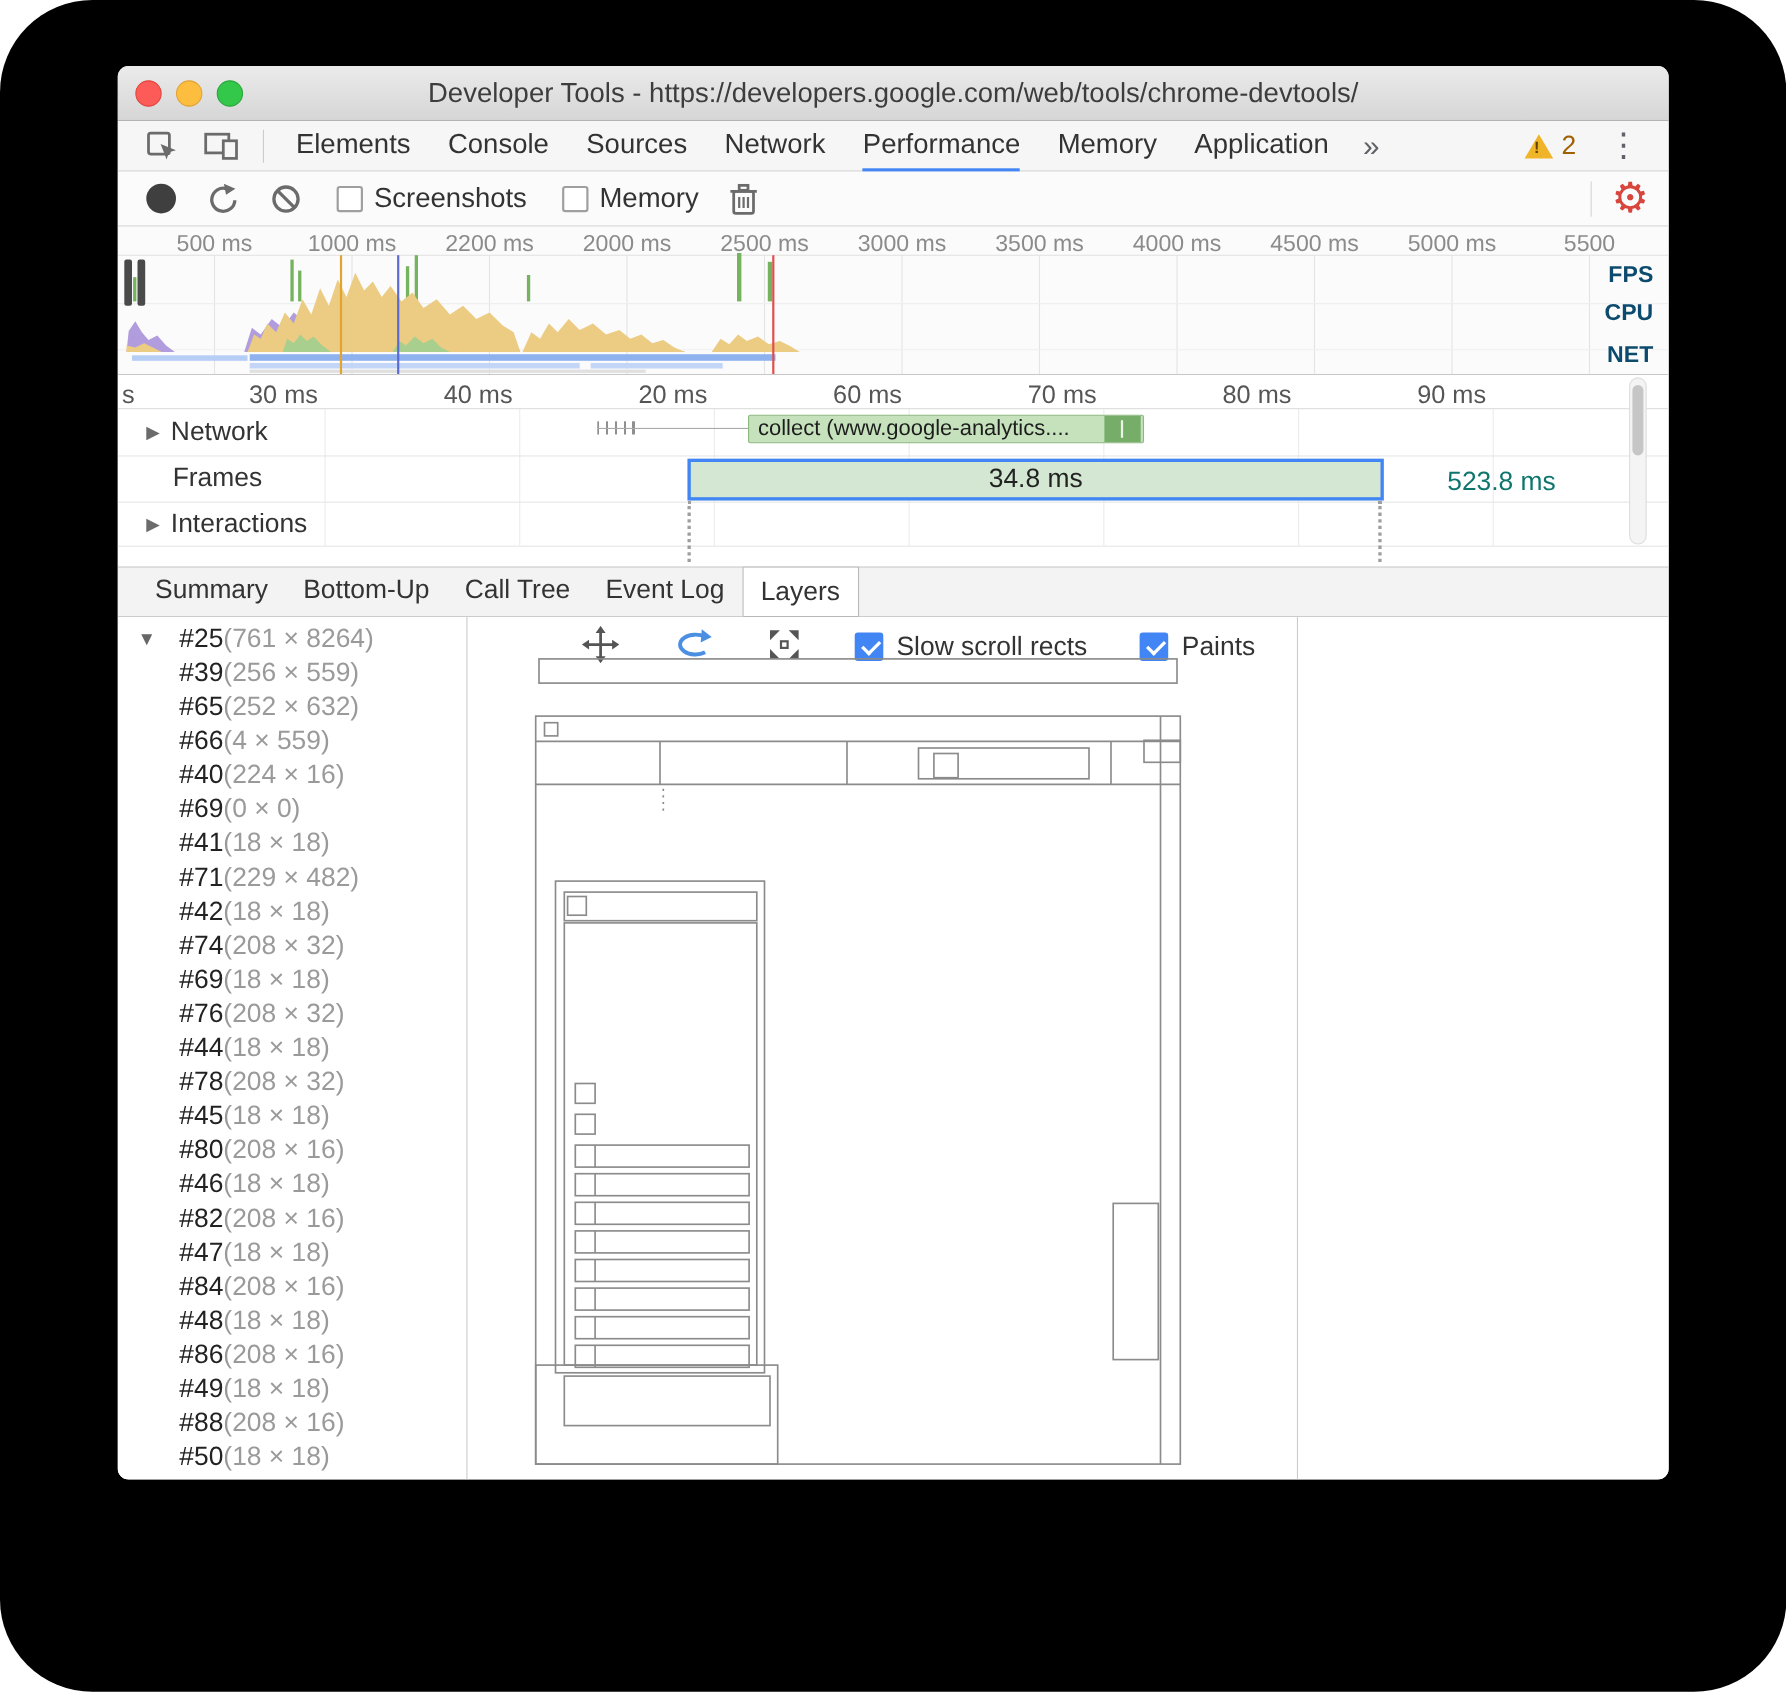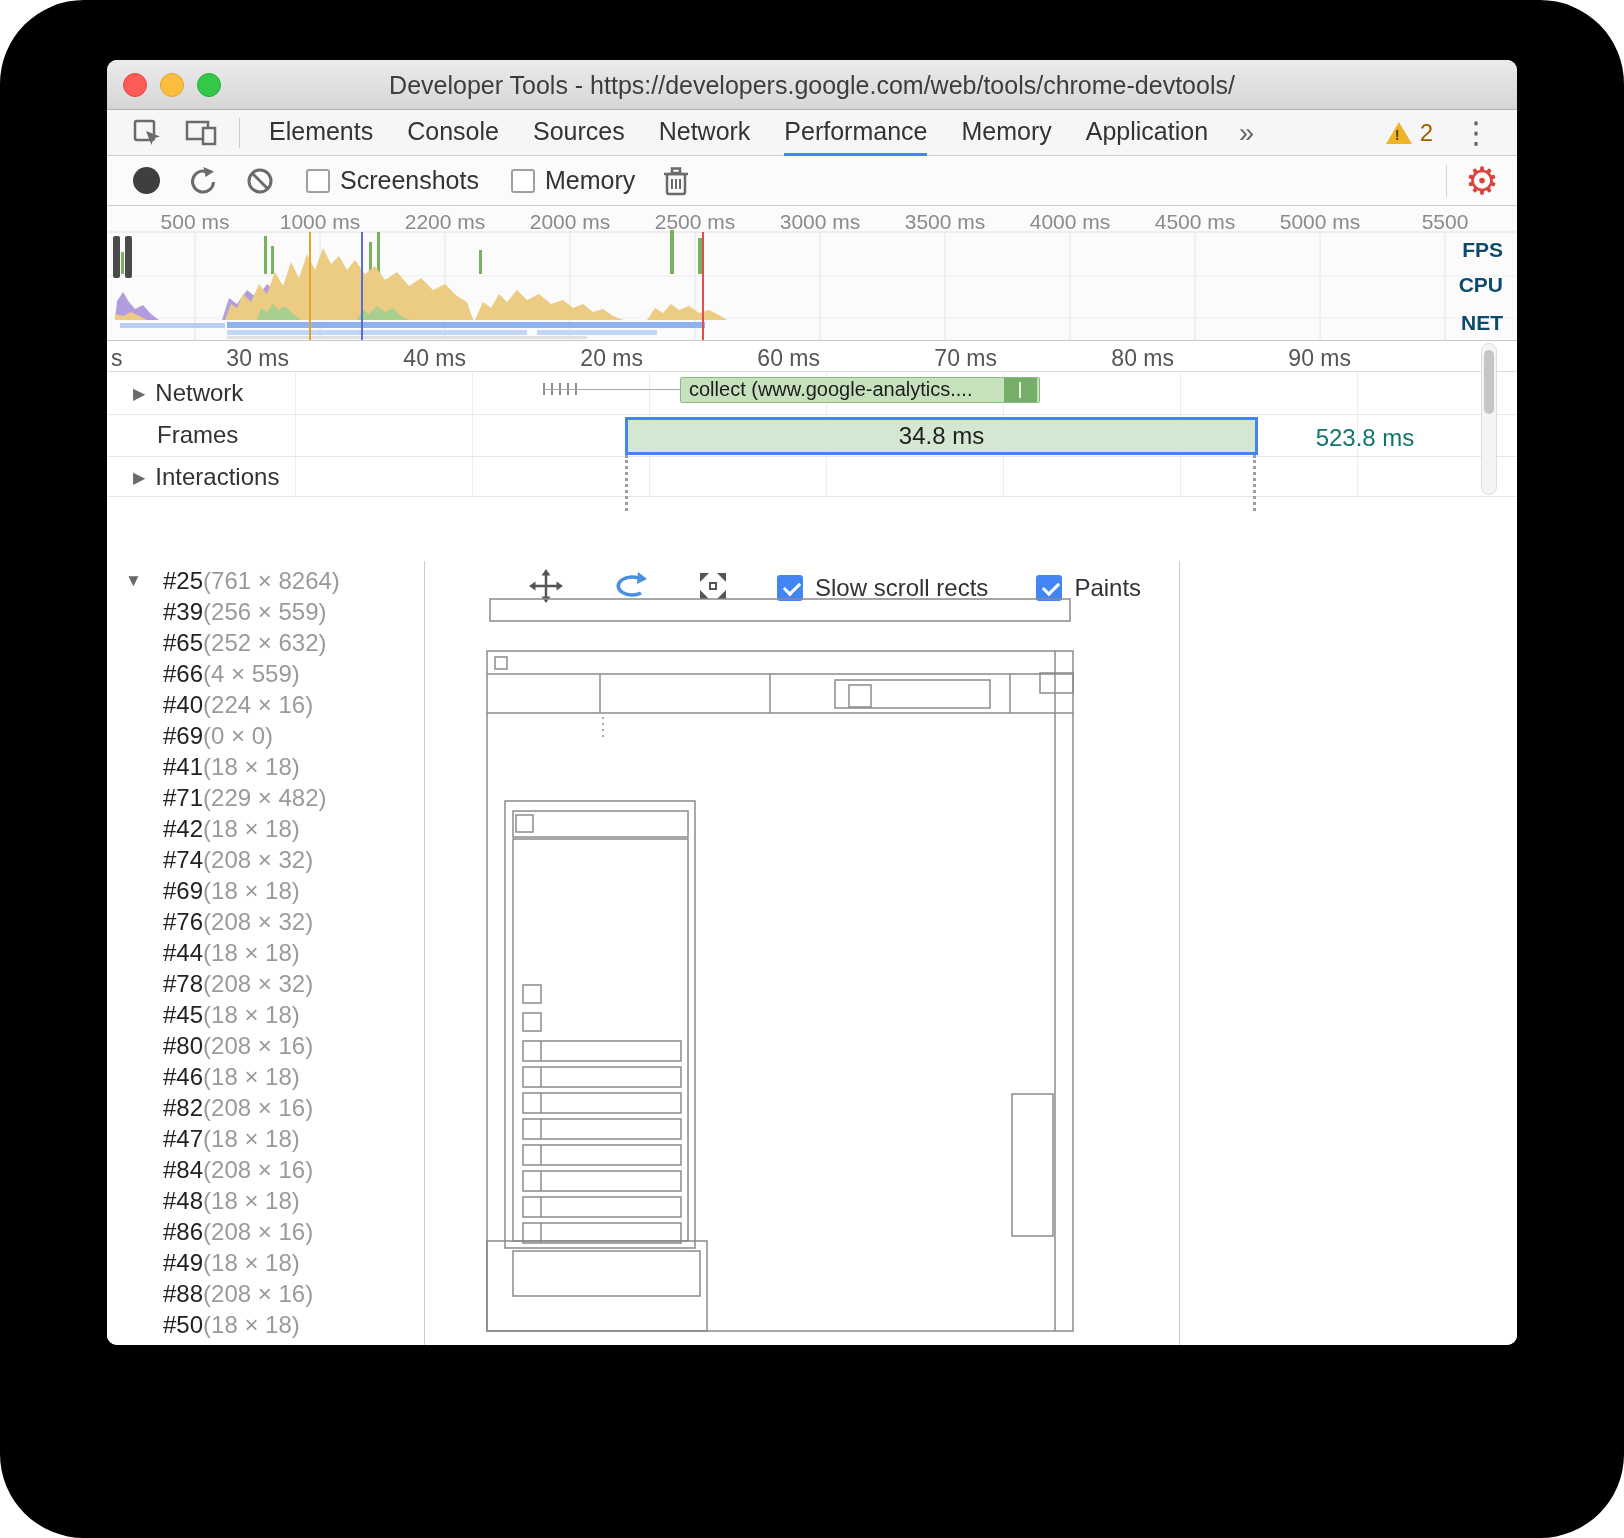--- a/index.html
+++ b/index.html
@@ -314,20 +314,28 @@
       </div>
 
       <div class="dotline" style="left:518px"></div>
       <div class="dotline" style="left:1146px"></div>
 
       <div class="scrolltrack">
         <div class="scrollthumb"></div>
       </div>
     </div>
 
+    <div class="bottom-tabs">
+
+    <span class="bottom-tab">Summary</span>
+        <span class="bottom-tab">Bottom-Up</span>
+        <span class="bottom-tab">Call Tree</span>
+        <span class="bottom-tab">Event Log</span>
+        <span class="bottom-tab active">Layers</span>
+      </div>
 
     <div class="layers">
       <div class="tree-pane">
 
           <div class="tree-item root">
             <span class="arrow">▼</span><span class="lid">#25</span><span class="lsize">(761 × 8264)</span>
           </div>
 
           <div class="tree-item">
             <span class="arrow"></span><span class="lid">#39</span><span class="lsize">(256 × 559)</span>

